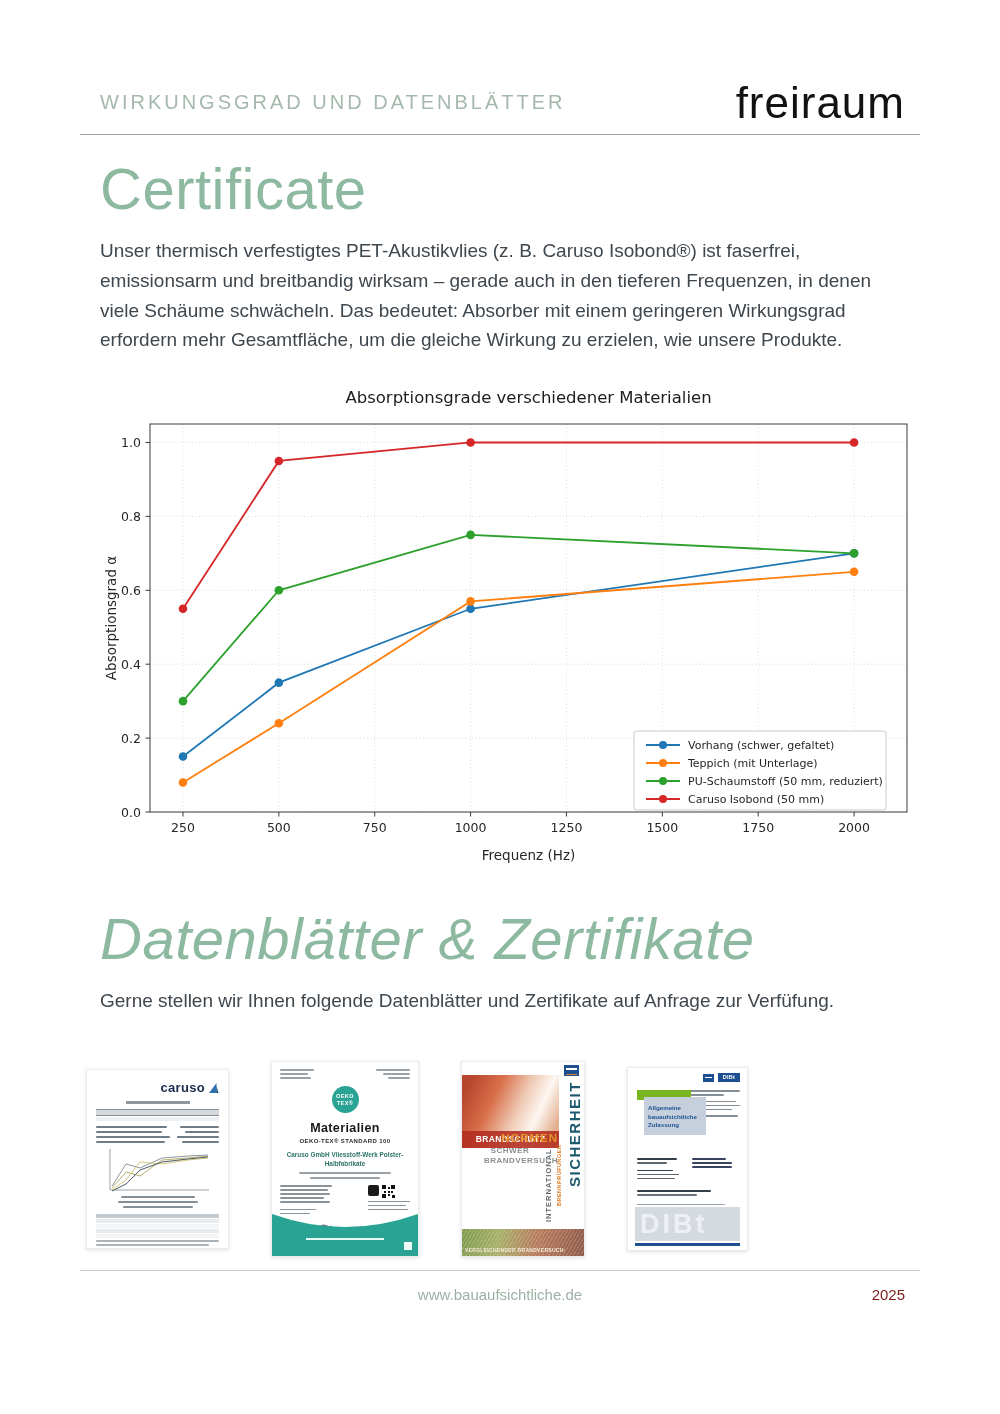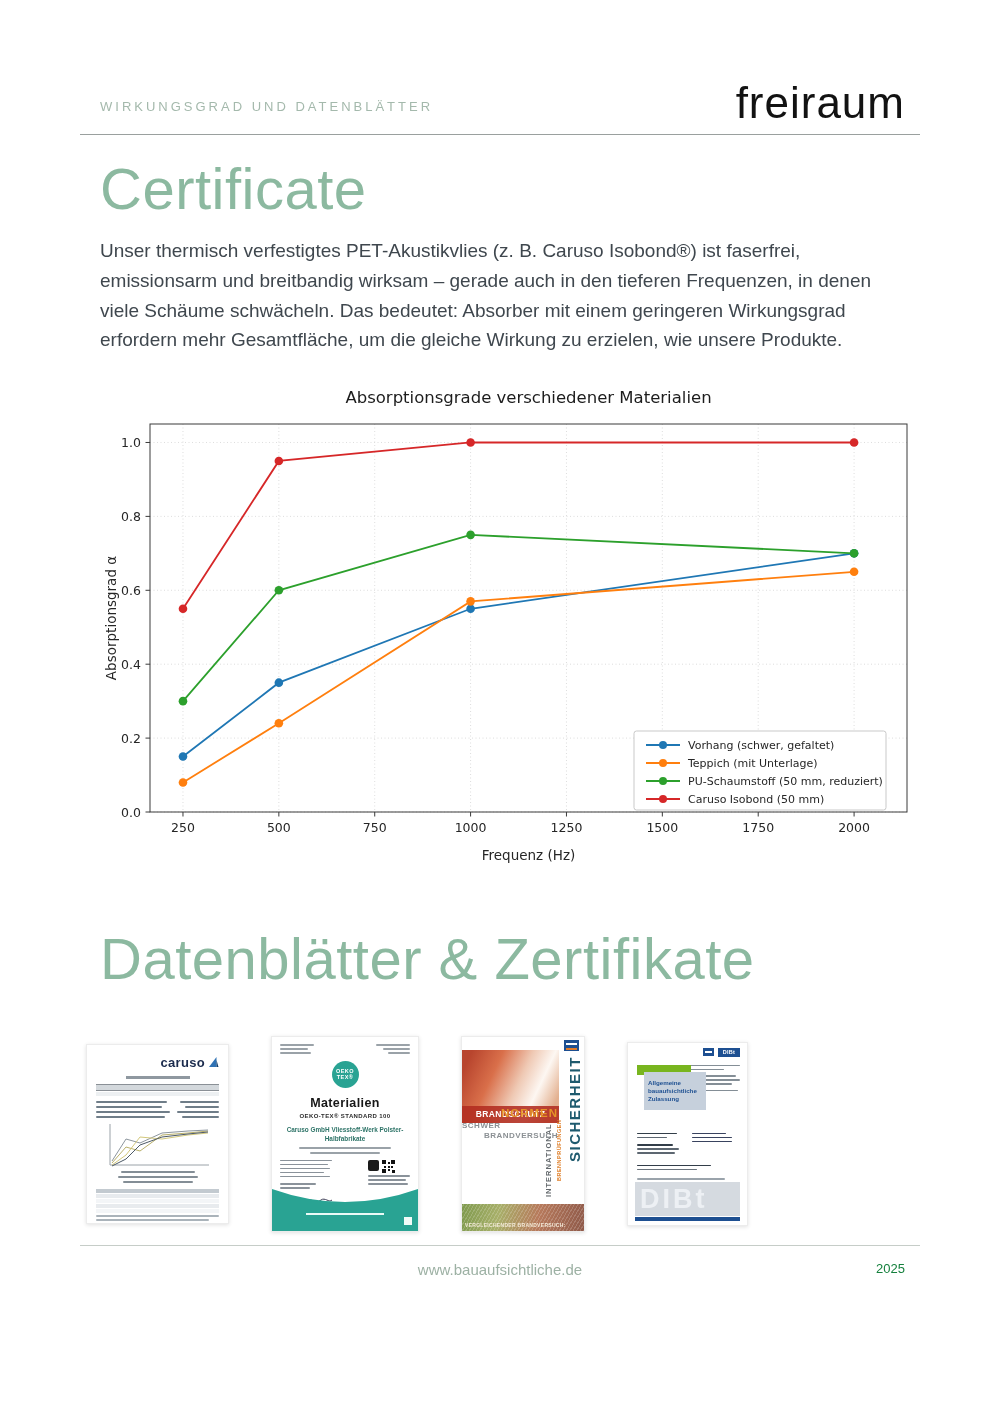--- a/index.html
+++ b/index.html
@@ -2,26 +2,26 @@
 <html lang="de"><head>
 <meta charset="utf-8">
 <style>
   html,body{margin:0;padding:0;}
   body{
     width:1000px;height:1414px;background:#ffffff;position:relative;
     font-family:"Liberation Sans",sans-serif;color:#3f474e;overflow:hidden;
   }
   .page{padding-top:84px;}
   header{display:flex;justify-content:space-between;align-items:flex-end;padding:0 95px 0 100px;}
-  .eyebrow{font-size:13px;letter-spacing:3px;color:#a4b9ac;font-weight:500;padding-bottom:7px;}
+  .eyebrow{font-size:20px;letter-spacing:3px;color:#a4b9ac;font-weight:500;padding-bottom:7px;}
   .brand{font-size:44px;font-weight:200;color:#121212;letter-spacing:1px;line-height:.85;}
   .rule{border-top:1px solid #9aa09e;margin:13px 80px 0;}
   .rule.light{border-color:#c6cdc8;}
   h1,h2{margin:24px 0 0;padding:0 100px;font-size:58px;font-weight:300;color:#8cb9a0;letter-spacing:.5px;line-height:1.05;}
-  h2{margin-top:62px;}
+  h2{margin-top:42px;font-style:italic;}
   p.body{margin:16px 0 0;padding:0 100px;font-size:19px;line-height:1.56;max-width:830px;}
   .chart-wrap{margin:22px 0 0 100px;width:840px;height:490px;}
   svg text{font-family:"DejaVu Sans",sans-serif;}
 
   .thumbs{display:flex;align-items:center;gap:42px;margin:46px 0 0 86px;}
   .thumb{flex:0 0 auto;background:#fff;border:1px solid #ececec;box-shadow:0 1px 4px rgba(0,0,0,.12);position:relative;overflow:hidden;box-sizing:border-box;}
   .ph{background:#8f98a0;height:2px;border-radius:1px;}
 
   
   .t1{width:143px;height:180px;padding:8px 9px;}
@@ -65,21 +65,21 @@
   .t3-logo::before{content:"";position:absolute;left:2px;right:2px;bottom:1px;height:1.5px;background:#e07b2a;}
   .t3-img{position:absolute;top:13px;left:0;width:97px;height:73px;
     background:linear-gradient(115deg,#b8452e 8%,#d96f4a 32%,#efc9b4 55%,#fdf7f2 72%,#e3b08f 90%);}
   .t3-banner{position:absolute;left:0;right:0;bottom:0;height:17px;background:rgba(178,44,32,.88);
     color:#fff;font-weight:bold;font-size:8.5px;letter-spacing:.4px;text-align:center;line-height:17px;}
   .vtext{writing-mode:vertical-rl;transform:rotate(180deg);white-space:nowrap;}
   .t3-sich{position:absolute;top:15px;right:1px;height:110px;color:#1e5a6e;font-weight:bold;font-size:15px;letter-spacing:1.5px;}
   .t3-brenn{position:absolute;top:86px;right:22px;height:58px;color:#e0822e;font-weight:bold;font-size:5.5px;letter-spacing:.5px;}
   .t3-intl{position:absolute;top:88px;right:31px;height:72px;color:#63686c;font-weight:bold;font-size:7.5px;letter-spacing:1px;}
   .t3-normen{position:absolute;top:70px;left:0;width:96px;text-align:right;color:#e59428;font-weight:bold;font-size:11.5px;letter-spacing:1px;}
-  .t3-schwer{position:absolute;top:84px;left:0;width:96px;text-align:left;color:#8b9094;font-weight:bold;font-size:8px;letter-spacing:.5px;}
+  .t3-schwer{position:absolute;top:84px;left:0;width:96px;text-align:center;color:#8b9094;font-weight:bold;font-size:8px;letter-spacing:.5px;}
   .t3-entf{position:absolute;top:94px;left:0;width:96px;text-align:right;color:#8b9094;font-weight:bold;font-size:8px;letter-spacing:.5px;}
   .t3-band{position:absolute;left:0;right:0;bottom:0;height:27px;
     background:linear-gradient(100deg,#7f9a4e,#a8b06a 30%,#b77a5c 62%,#8f5a4a);}
   .t3-band::after{content:"";position:absolute;inset:0;
     background:repeating-linear-gradient(-60deg,rgba(255,255,255,.18) 0 1px,transparent 1px 3px);}
   .t3-cap{position:absolute;left:3px;bottom:3px;color:#f3ead9;font-weight:bold;font-size:5px;letter-spacing:.3px;z-index:1;}
 
   
   .t4{width:121px;height:184px;}
   .t4-logos{position:absolute;top:5px;right:7px;display:flex;gap:4px;align-items:center;}
@@ -96,21 +96,21 @@
   .t4-dates{position:absolute;top:90px;right:7px;width:48px;}
   .t4-dates .ph{height:1.5px;background:#39435f;margin-bottom:2.5px;}
   .t4-mid{position:absolute;top:122px;left:9px;width:88px;}
   .t4-mid .ph{height:1.5px;background:#6a737c;margin-bottom:2.5px;}
   .t4-dibt{position:absolute;left:7px;right:7px;bottom:9px;height:34px;background:#d5dae0;
     color:#edf0f4;font-weight:bold;font-size:27px;letter-spacing:3px;line-height:34px;padding-left:5px;box-sizing:border-box;}
   .t4-strip{position:absolute;left:7px;right:7px;bottom:4px;height:3.5px;background:#1d4f91;}
 
   footer{position:relative;margin-top:15px;height:22px;}
   .footer-url{position:absolute;left:0;right:0;text-align:center;color:#9db1a4;font-size:15px;cursor:pointer;}
-  .footer-year{position:absolute;right:95px;top:0;color:#15803d;font-size:13px;}
+  .footer-year{position:absolute;right:95px;top:0;color:#7f1d1d;font-size:15px;}
 </style>
 </head>
 <body>
 
 <div class="page">
 
   <header>
     <div class="eyebrow">WIRKUNGSGRAD UND DATENBLÄTTER</div>
     <div class="brand">freiraum</div>
   </header>
@@ -197,20 +197,21 @@
         <line x1="546" y1="404" x2="580" y2="404" stroke="#2ca02c" stroke-width="1.8"></line>
         <circle cx="563" cy="404" r="4" fill="#2ca02c"></circle>
         <text x="588" y="408.2" font-size="11" fill="#262626">PU-Schaumstoff (50 mm, reduziert)</text>
         <line x1="546" y1="422" x2="580" y2="422" stroke="#d62728" stroke-width="1.8"></line>
         <circle cx="563" cy="422" r="4" fill="#d62728"></circle>
         <text x="588" y="426.2" font-size="11" fill="#262626">Caruso Isobond (50 mm)</text>
       </svg>
   </div>
 
   <h2>Datenblätter &amp; Zertifikate</h2>
+  <p class="body">Gerne stellen wir Ihnen folgende Datenblätter und Zertifikate auf Anfrage zur Verfüfung.</p>
 
   <div class="thumbs">
 
     <div class="thumb t1">
       <div class="t1-head">
         <span class="t1-brand">caruso</span>
         <svg width="11" height="12" viewBox="0 0 11 12">
           <path d="M1,11 L8.5,1 L8.5,11 Z" fill="#2f72b4"></path>
           <path d="M8.5,4 L10.5,11 L8.5,11 Z" fill="#13406e"></path>
         </svg>

